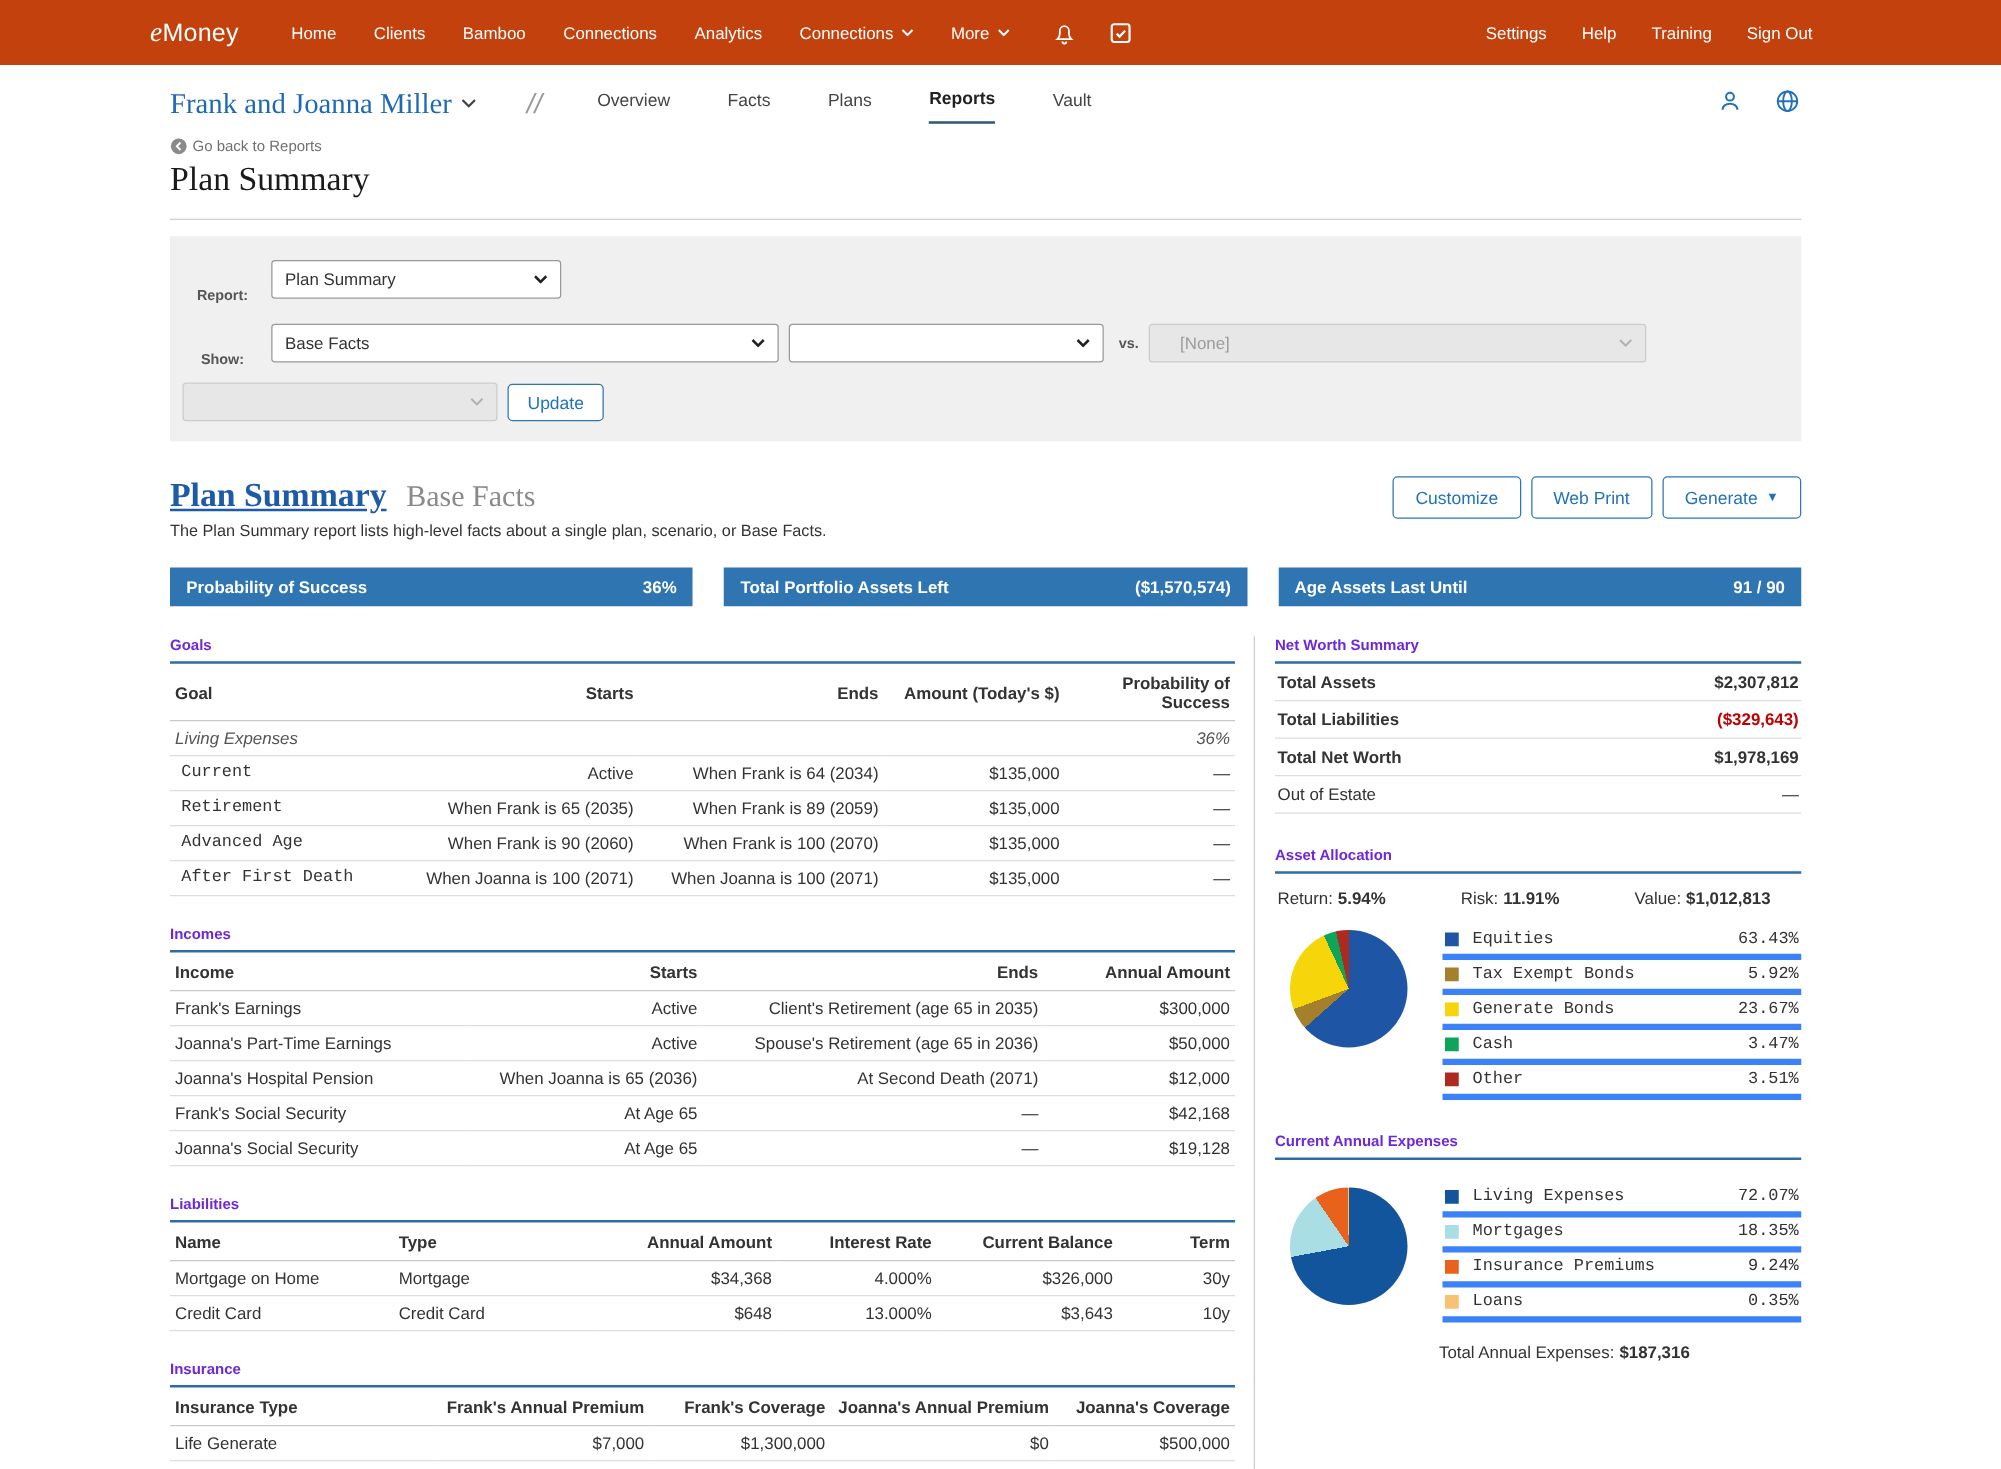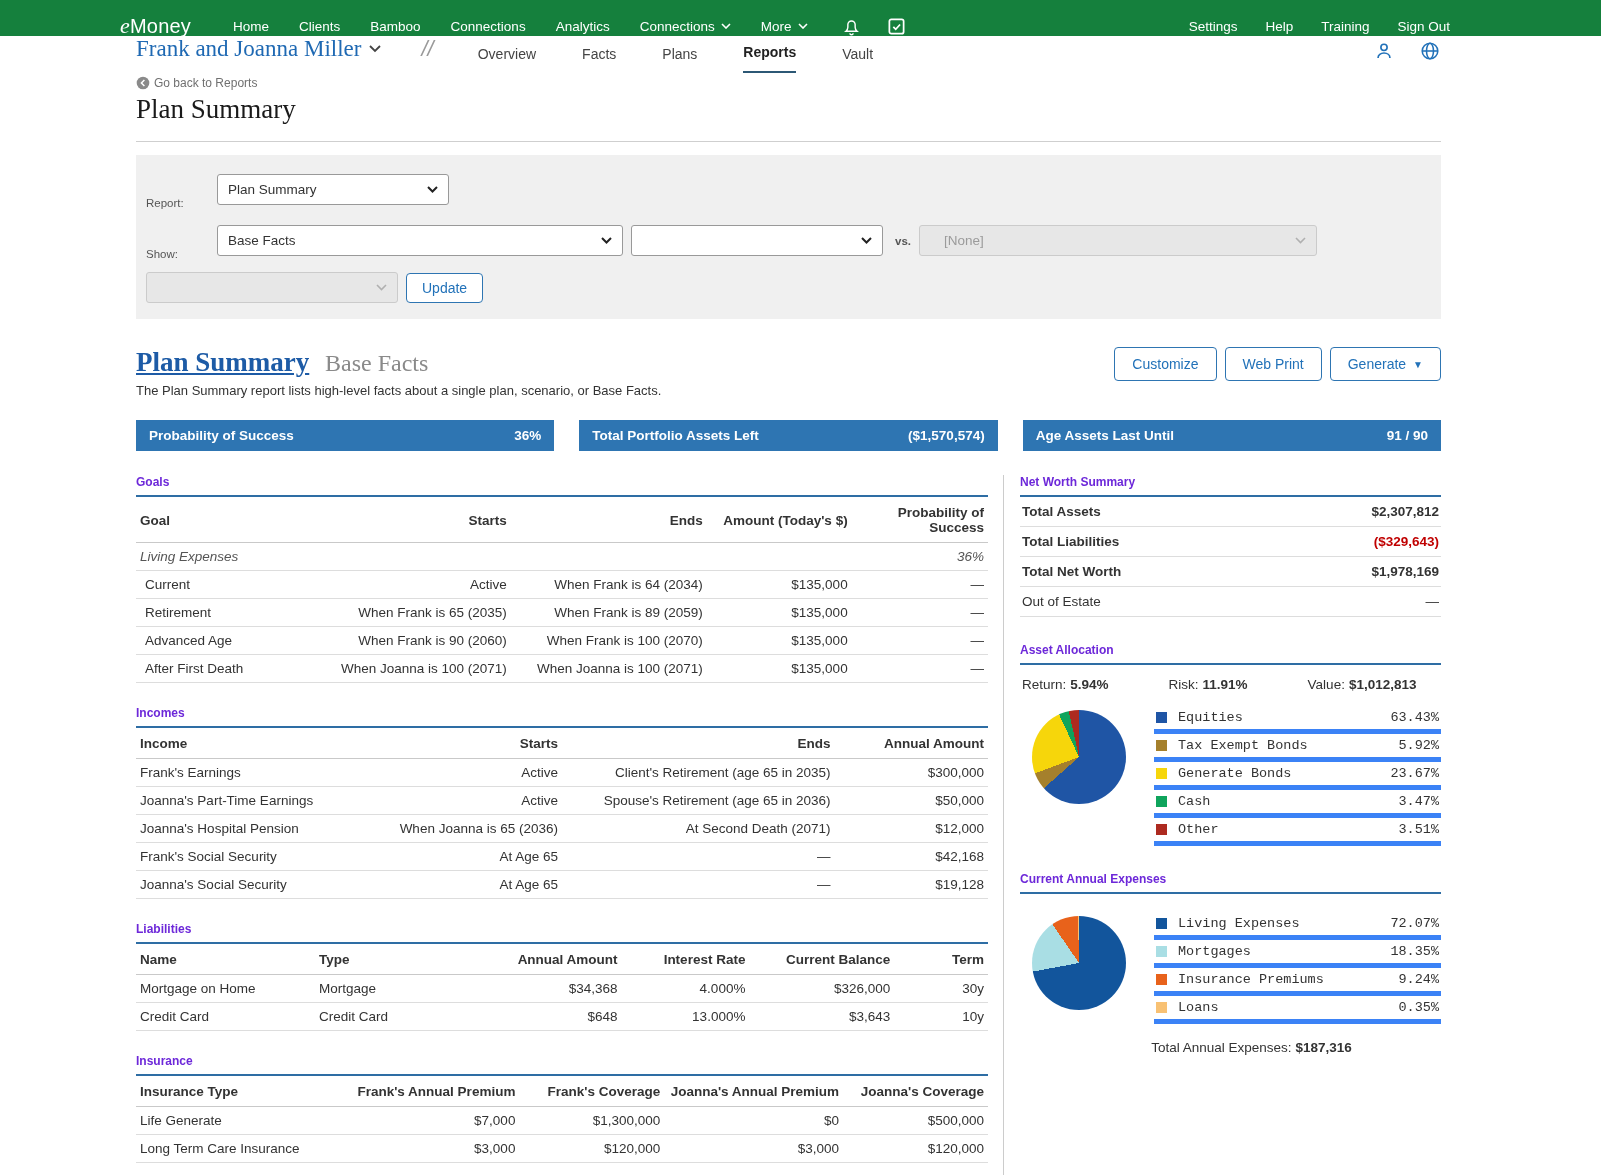--- a/index.html
+++ b/index.html
@@ -1,50 +1,50 @@
 <!DOCTYPE html>
 <html><head>
 <meta charset="utf-8">
 <style>
   * { box-sizing: border-box; margin: 0; padding: 0; }
   html,body { width:1601px; height:1175px; overflow:hidden; background:#fff;
     font-family:"Liberation Sans", sans-serif; font-size:13.5px; color:#333; }
 
   
-  .topnav { background:#15803d; height:36px; }
+  .topnav { background:#c2410c; height:52px; }
   .topnav-inner { width:1330px; margin-left:120px; height:52px; display:flex; align-items:center; }
   .brand { color:#fff; font-size:20px; letter-spacing:.2px; cursor:pointer; }
   .brand .e { font-family:"Liberation Serif", serif; font-style:italic; font-size:22px; }
   .nav-links { display:flex; align-items:center; gap:30px; margin-left:42px; }
   .nav-link { color:#fff; font-size:13.5px; text-decoration:none; cursor:pointer; display:flex; align-items:center; gap:6px; }
   .nav-icons { display:flex; align-items:center; gap:26px; margin-left:34px; }
   .nav-right { margin-left:auto; display:flex; gap:28px; }
   .chev { width:10px; height:6px; }
 
   
   .container { width:1305px; margin-left:136px; }
 
   
-  .client-row { display:flex; align-items:flex-end; }
+  .client-row { display:flex; align-items:flex-start; padding-top:18px; }
   .client-name { font-family:"Liberation Serif", serif; font-size:23px; color:#1f69b3; cursor:pointer; display:flex; align-items:center; gap:8px; }
   .slashes { font-style:italic; color:#9a9a9a; font-size:22px; margin:0 44px 0 40px; }
   .tabs { display:flex; gap:46px; align-items:flex-end; }
   .tab { font-size:14px; color:#444; cursor:pointer; padding-bottom:11px; margin-bottom:-11px; }
   .tab.active { font-weight:bold; color:#222; border-bottom:2px solid #2c5875; }
   .hdr-icons { margin-left:auto; display:flex; gap:24px; }
 
   .back-row { margin-top:14px; display:flex; align-items:flex-start; gap:4px; color:#707070; font-size:12px; cursor:pointer; }
   .page-title { font-family:"Liberation Serif", serif; font-size:27px; color:#1a1a1a; margin-top:4px; }
   .rule { border:none; border-top:1px solid #cfcfcf; margin-top:16px; }
 
   
   .panel { background:#f0f0f0; margin-top:13px; padding:15px 10px 16px 10px; }
   .panel-row { display:flex; align-items:center; margin-bottom:12px; }
   .panel-row:last-child { margin-bottom:0; }
-  .ctl-label { width:64px; text-align:left; font-size:11.5px; font-weight:normal; color:#555; margin-right:7px; flex:none;margin-top:27px; }
+  .ctl-label { width:64px; text-align:center; font-size:11.5px; font-weight:bold; color:#555; margin-right:7px; flex:none;margin-top:27px; }
   .sel { background:#fff; border:1px solid #999; border-radius:3px; height:31px; display:flex; align-items:center;
          padding:0 10px; font-size:13.5px; color:#333; cursor:pointer; position:relative; }
   .sel .sel-arrow { margin-left:auto; }
   .sel.disabled { background:#e7e7e7; border-color:#cbcbcb; color:#9b9b9b; cursor:default; }
   .w-report { width:232px; }
   .w-show { width:406px; }
   .w-mid { width:252px; margin-left:8px; }
   .w-vs { width:398px;padding-left:24px; }
   .vs-label { font-size:11.5px; font-weight:bold; color:#555; margin:0 8px 0 12px; }
   .btn-update { margin-left:8px; background:#fff; border:1px solid #2e75b2; color:#2272b9; border-radius:4px;
@@ -71,21 +71,21 @@
   .col-left { width:852px; flex:none; }
   .col-right { flex:1; border-left:1px solid #ccc; margin-left:15px; padding-left:16px; }
 
   .section { margin-bottom:23px; }
   .sec-title { font-size:12px; font-weight:bold; color:#6d28d9; padding-bottom:6px; border-bottom:2px solid #2e6da4; }
   table { width:100%; border-collapse:collapse; font-size:13.5px; }
   th { font-weight:bold; color:#333; text-align:left; padding:8px 4px 7px 4px; border-bottom:1px solid #c9c9c9; }
   td { padding:6px 4px; border-bottom:1px solid #ddd; color:#333; }
   th.num, td.num { text-align:right; }
   tr.group-row td { font-style:italic; color:#555; }
-  tr.indent td:first-child { padding-left:9px; }
+  tr.indent td:first-child { padding-left:9px;font-family:Liberation Mono, monospace; }
 
   
   .side-section { margin-bottom:26px; }
   .nw-rows { }
   .nw-row { display:flex; padding:7px 2px; border-bottom:1px solid #ddd; }
   .nw-value { margin-left:auto; }
   .nw-row.bold .nw-label, .nw-row.bold .nw-value { font-weight:bold; }
   .nw-row.negative .nw-value { color:#c00000; }
 
   .alloc-stats { display:flex; margin:12px 2px 14px 2px; }

